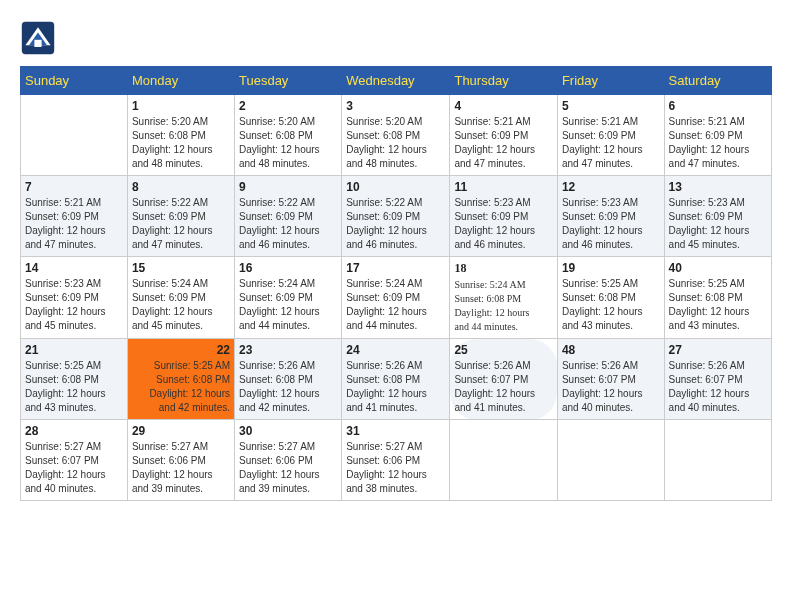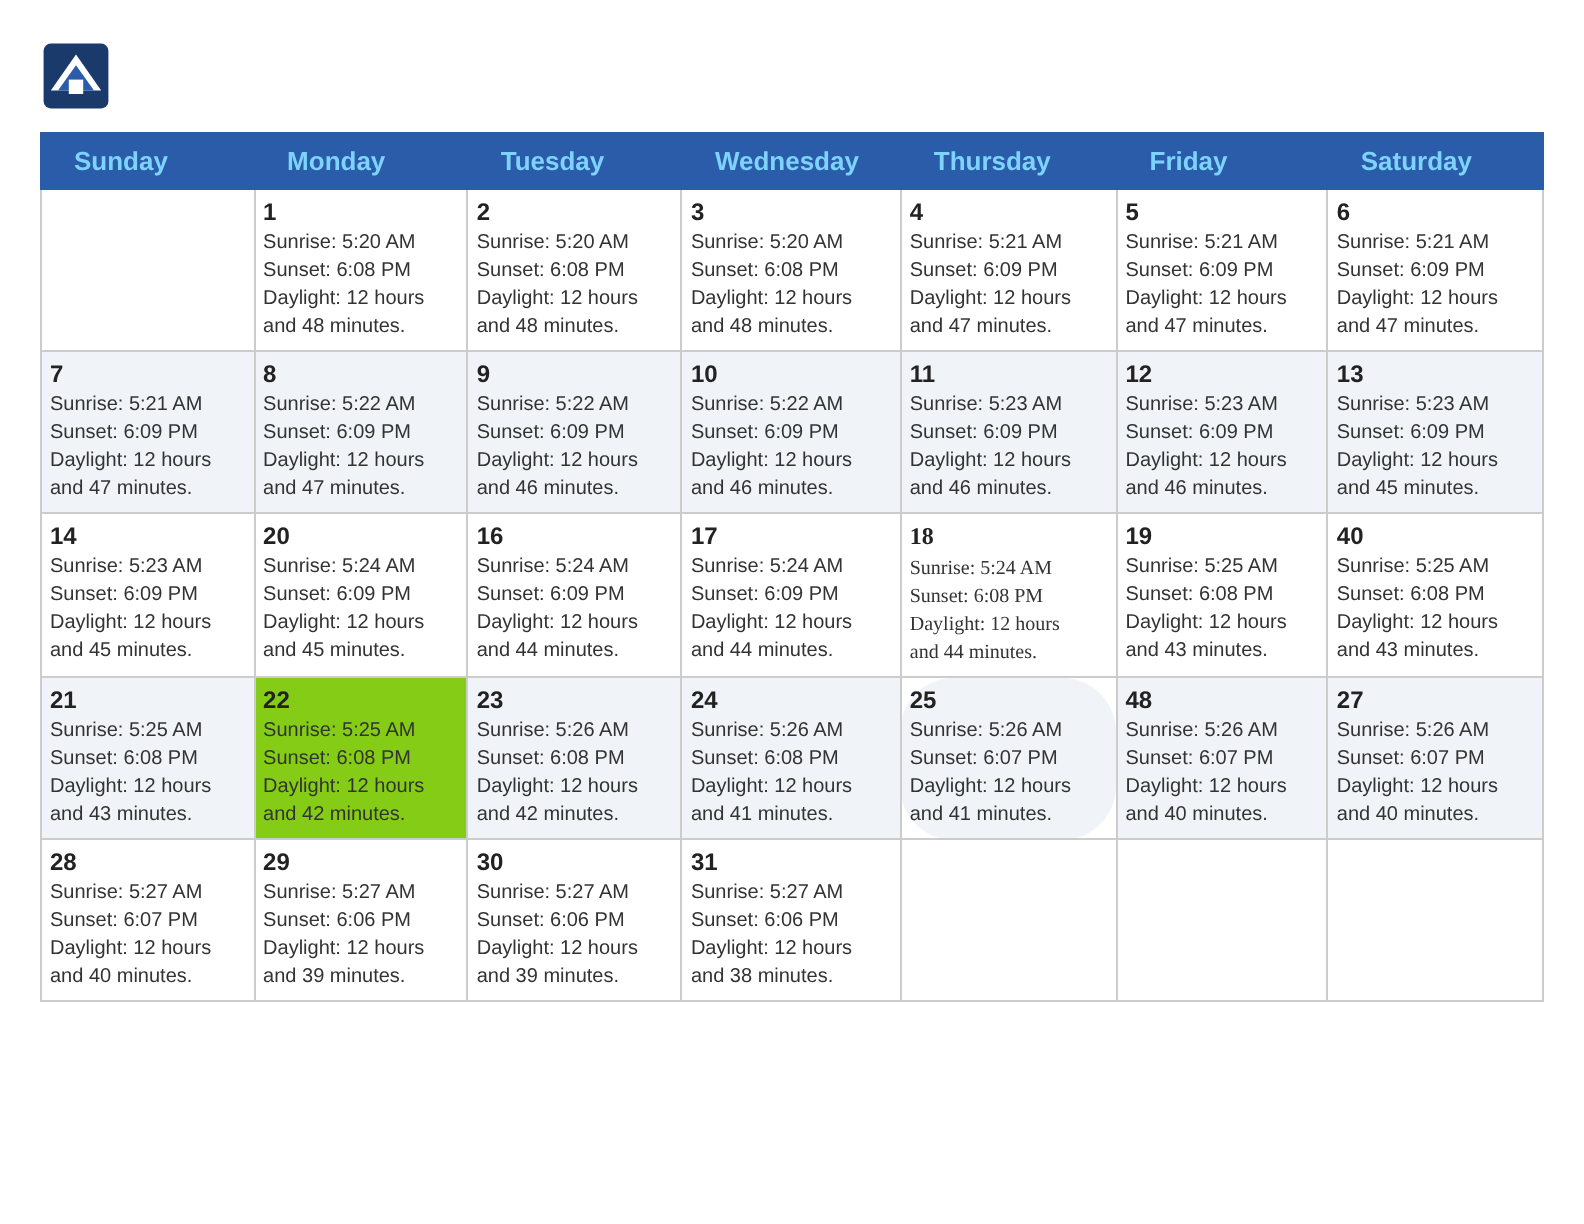--- a/index.html
+++ b/index.html
@@ -45,25 +45,25 @@
       color: #333;
       margin-top: 2px;
     }
     table {
       width: 100%;
       border-collapse: collapse;
       font-size: 11px;
     }
     th {
       background-color: #2a5caa;
-      color: #7dd3fc;
-      padding: 6px 16px;
+      color: #fde047;
+      padding: 6px 4px;
       text-align: left;
       font-size: 13px;
-      font-weight: bold;
+      font-weight: normal;
       border: 1px solid #2a5caa;
     }
     td {
       border: 1px solid #ccc;
       vertical-align: top;
       padding: 4px;
       width: 110px;
       min-height: 80px;
     }
     .day-number {
@@ -250,21 +250,21 @@
         <td style="background-color: rgb(255, 255, 255);">
           <span class="day-number">14</span>
           <div class="day-info">
             <div>Sunrise: 5:23 AM</div>
             <div>Sunset: 6:09 PM</div>
             <div>Daylight: 12 hours</div>
             <div>and 45 minutes.</div>
           </div>
         </td>
         <td style="background-color: rgb(255, 255, 255);">
-          <span class="day-number">20</span>
+          <span class="day-number">15</span>
           <div class="day-info">
             <div>Sunrise: 5:24 AM</div>
             <div>Sunset: 6:09 PM</div>
             <div>Daylight: 12 hours</div>
             <div>and 45 minutes.</div>
           </div>
         </td>
         <td style="background-color: rgb(255, 255, 255);">
           <span class="day-number">16</span>
           <div class="day-info">
@@ -314,21 +314,21 @@
       <tr>
         <td style="background-color: rgb(240, 244, 248);">
           <span class="day-number">21</span>
           <div class="day-info">
             <div>Sunrise: 5:25 AM</div>
             <div>Sunset: 6:08 PM</div>
             <div>Daylight: 12 hours</div>
             <div>and 43 minutes.</div>
           </div>
         </td>
-        <td style="background-color: #84cc16;">
+        <td style="background-color: #f97316; text-align: right;">
           <span class="day-number">22</span>
           <div class="day-info">
             <div>Sunrise: 5:25 AM</div>
             <div>Sunset: 6:08 PM</div>
             <div>Daylight: 12 hours</div>
             <div>and 42 minutes.</div>
           </div>
         </td>
         <td style="background-color: rgb(240, 244, 248);">
           <span class="day-number">23</span>

